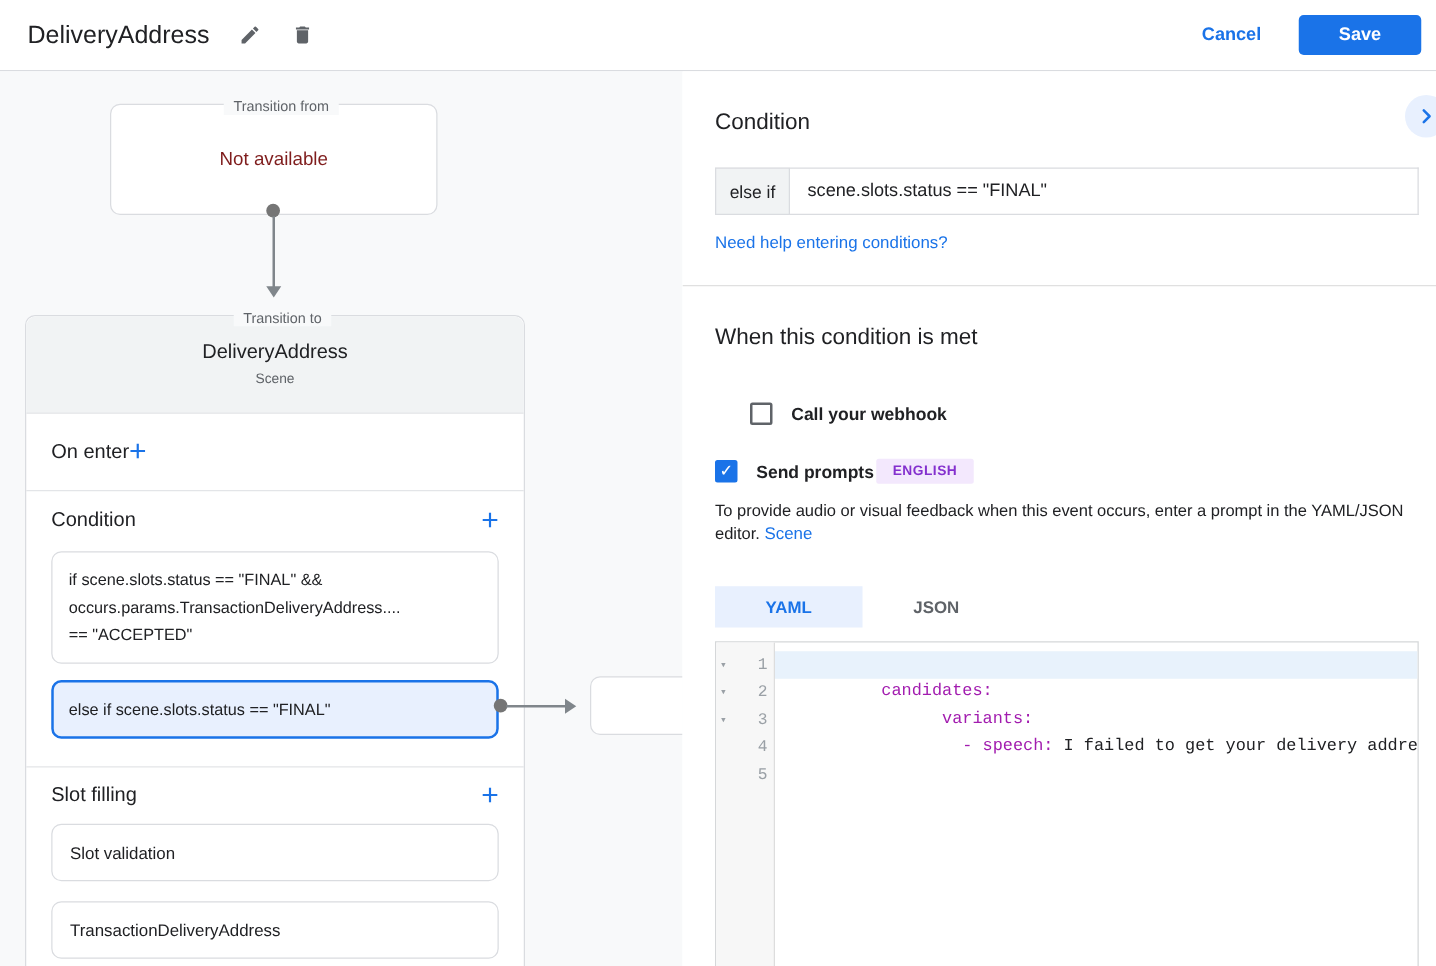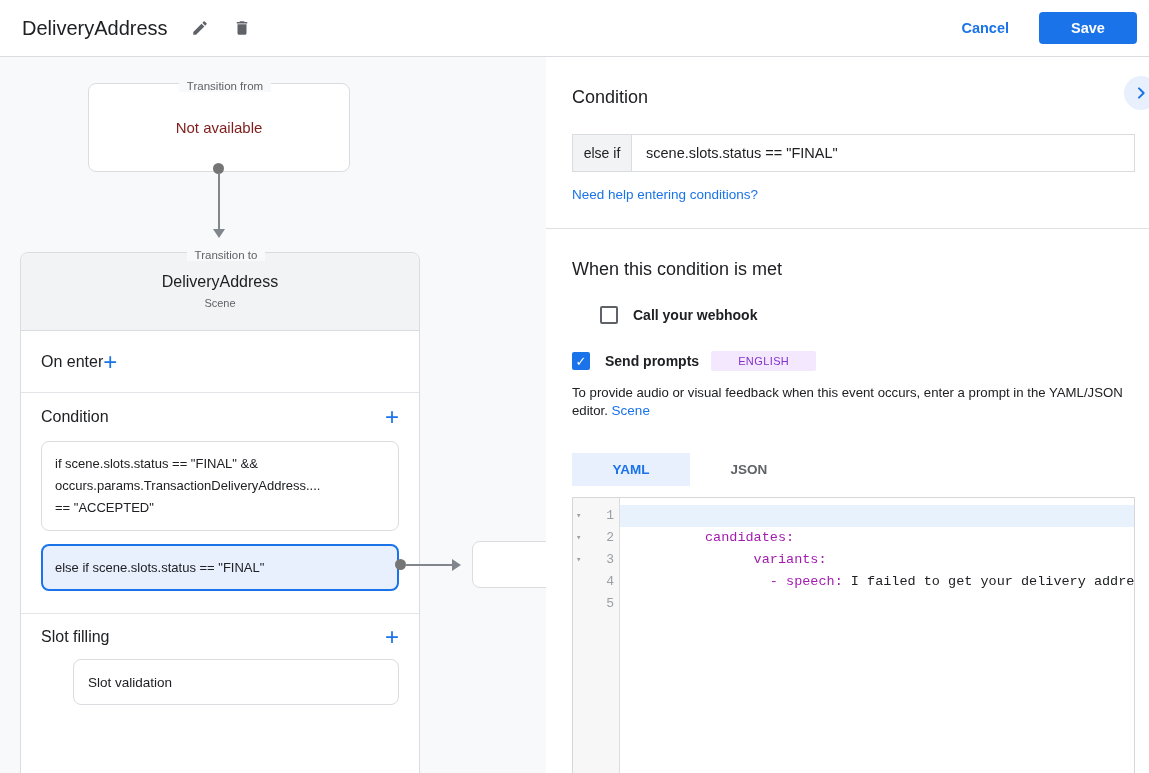--- a/index.html
+++ b/index.html
@@ -54,21 +54,21 @@
           background:none; border:none; font-family:inherit; }
   .cond-section { padding:0 20px 22px; border-bottom:1px solid #e3e5e8; }
   .inner-head { height:48px; display:flex; align-items:center; justify-content:space-between; }
   .cond-box { border:1px solid #dadce0; border-radius:8px; padding:11px 13px; background:#fff; }
   .cond-box .cline { font-size:13px; line-height:22px; color:#202124; }
   .cond-box-selected { margin-top:13px; height:47px; background:#e8f0fe; border:2px solid #1a73e8;
                        border-radius:8px; display:flex; align-items:center; padding:0 12px;
                        font-size:13px; color:#202124; }
   .slot-section { padding:0 20px 20px; }
   .slot-box { height:46px; border:1px solid #dadce0; border-radius:8px; background:#fff;
-              display:flex; align-items:center; padding:0 14px; font-size:13.5px; color:#202124;margin-left:32px; }
+              display:flex; align-items:center; padding:0 14px; font-size:13.5px; color:#202124; }
   .slot-box + .slot-box { margin-top:16px; }
   .slot-head { height:45px; display:flex; align-items:center; justify-content:space-between; }
 
   .h-connector { position:absolute; left:395px; top:502px; width:72px; height:12px; }
   .h-connector .dot { position:absolute; left:0; top:0; width:11px; height:11px;
                       border-radius:50%; background:#757575; }
   .h-connector .line { position:absolute; left:10px; top:4.5px; width:48px; height:2px; background:#80868b; }
   .h-connector .arrow { position:absolute; left:57px; top:-0.5px; width:0; height:0;
                         border-top:6px solid transparent; border-bottom:6px solid transparent;
                         border-left:9px solid #80868b; }
@@ -84,30 +84,30 @@
                  display:flex; align-items:center; justify-content:center;
                  font-size:14px; color:#202124; }
   .cond-input { flex:1; border:1px solid #dadce0; border-left:none; padding:0 14px;
                 font-size:14.5px; color:#202124; outline:none; background:#fff;
                 font-family:inherit; }
   .help-link-row { margin-top:13px; }
   .link { color:#1a73e8; font-size:13.5px; text-decoration:none; cursor:pointer; }
   .divider { margin:25px 0 0 -26px; width:603px; height:1px; background:#e0e0e0; }
   .met-heading { margin-top:30px; font-size:18px; font-weight:400; color:#202124; }
   .check-row { display:flex; align-items:center; }
-  .check-row.first { margin-top:26px;padding-left:28px; }
+  .check-row.first { margin-top:42px;padding-left:28px; }
   .check-row.second { margin-top:27px; }
   .checkbox { width:18px; height:18px; border:2px solid #5f6368; border-radius:2px;
               background:#fff; cursor:pointer; flex-shrink:0; }
   .checkbox.checked { background:#1a73e8; border-color:#1a73e8; display:flex;
                       align-items:center; justify-content:center; color:#fff;
                       font-size:13px; font-weight:700; }
   .check-label { margin-left:15px; font-size:14px; font-weight:700; color:#202124; }
-  .badge { margin-left:12px; background:#f3e8fd; color:#8430ce; font-size:11px;
-           font-weight:400; letter-spacing:0.4px; padding:4px 27px; border-radius:2px; }
+  .badge { margin-left:2px; background:#f3e8fd; color:#8430ce; font-size:11px;
+           font-weight:700; letter-spacing:0.4px; padding:4px 13px; border-radius:2px; }
   .description { margin-top:13px; font-size:13.2px; line-height:17.5px; color:#202124; width:572px; }
   .tabs { margin-top:21px; display:flex; }
   .tab { width:118px; height:33px; display:flex; align-items:center; justify-content:center;
          font-size:13.5px; font-weight:700; cursor:pointer; color:#5f6368;margin-top:13px; }
   .tab.active { background:#e8f0fe; color:#1a73e8; }
 
   .editor { margin-top:11px; width:563px; height:312px; border:1px solid #d5d7d9;
             display:flex; background:#fff;
             font-family:"Liberation Mono","DejaVu Sans Mono",monospace;
             font-size:13.5px; line-height:22px; }
@@ -191,20 +191,23 @@
       </div>
 
       <div class="slot-section">
         <div class="slot-head">
           <span class="section-label">Slot filling</span>
           <button class="plus">+</button>
         </div>
         <div class="slot-box">
           <span>Slot validation</span>
         </div>
+        <div class="slot-box">
+          <span>TransactionDeliveryAddress</span>
+        </div>
       </div>
     </div>
 
     <div class="h-connector">
       <div class="dot"></div>
       <div class="line"></div>
       <div class="arrow"></div>
     </div>
     <div class="node-box cut-box"></div>
   </div>

